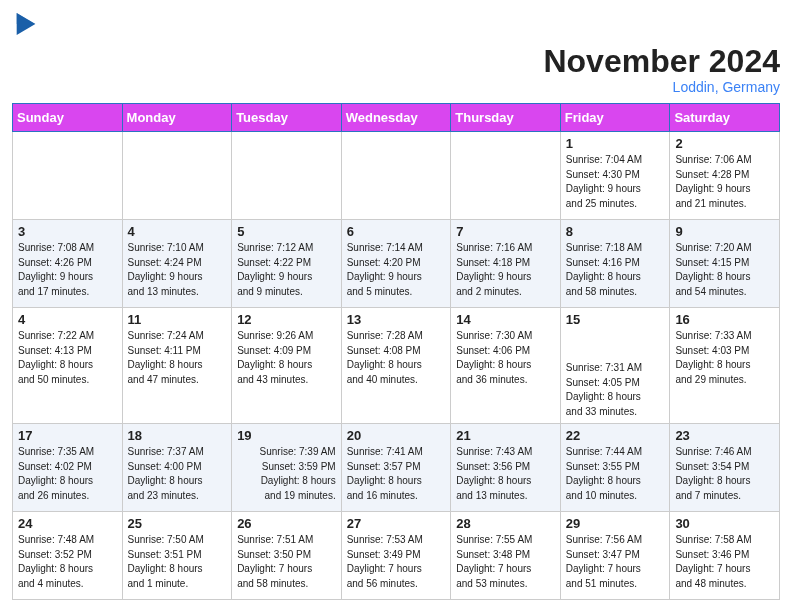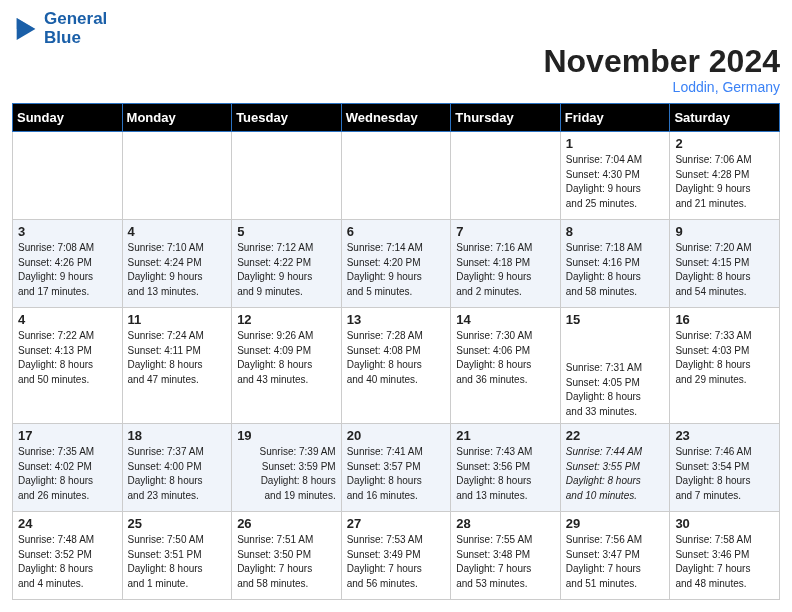--- a/index.html
+++ b/index.html
@@ -66,21 +66,21 @@
       color: #222;
       background: #fff;
     }
     .calendar tr:nth-child(even) td {
       background: #f0f4fa;
     }
     .calendar tr:nth-child(odd) td {
       background: #fff;
     }
     .calendar thead tr th {
-      background: #000000;
+      background: #d946ef;
     }
     .day-num {
       font-size: 13px;
       font-weight: bold;
       display: block;
       margin-bottom: 2px;
     }
     .day-info {
       font-size: 10px;
       line-height: 1.45;
@@ -98,24 +98,20 @@
 
 <div class="container">
   <div class="header">
     <div class="logo">
       <svg class="logo-icon" viewBox="0 0 36 36" xmlns="http://www.w3.org/2000/svg">
         <rect x="0" y="0" width="36" height="36" fill="none"></rect>
 
         <polygon points="6,4 6,32 30,18" fill="#1a5fa8"></polygon>
         <polygon points="6,4 6,18 30,18" fill="#1a5fa8" opacity="0.6"></polygon>
       </svg>
-      <div>
-        <div style="font-size:17px;font-weight:bold;color:#1a5fa8;line-height:1.1;">General</div>
-        <div style="font-size:17px;font-weight:bold;color:#1a5fa8;line-height:1.1;">Blue</div>
-      </div>
     </div>
     <div class="title-block">
       <div class="month-title">November 2024</div>
       <div class="location">Loddin, Germany</div>
     </div>
   </div>
 
   <table class="calendar">
     <thead>
       <tr>
@@ -283,21 +279,21 @@
           </td>
           <td>
             <span class="day-num">21</span>
             <div class="day-info" style="white-space: pre-line;">Sunrise: 7:43 AM
 Sunset: 3:56 PM
 Daylight: 8 hours
 and 13 minutes.</div>
           </td>
           <td>
             <span class="day-num">22</span>
-            <div class="day-info" style="white-space: pre-line; font-style: italic;">Sunrise: 7:44 AM
+            <div class="day-info" style="white-space: pre-line;">Sunrise: 7:44 AM
 Sunset: 3:55 PM
 Daylight: 8 hours
 and 10 minutes.</div>
           </td>
           <td>
             <span class="day-num">23</span>
             <div class="day-info" style="white-space: pre-line;">Sunrise: 7:46 AM
 Sunset: 3:54 PM
 Daylight: 8 hours
 and 7 minutes.</div>

